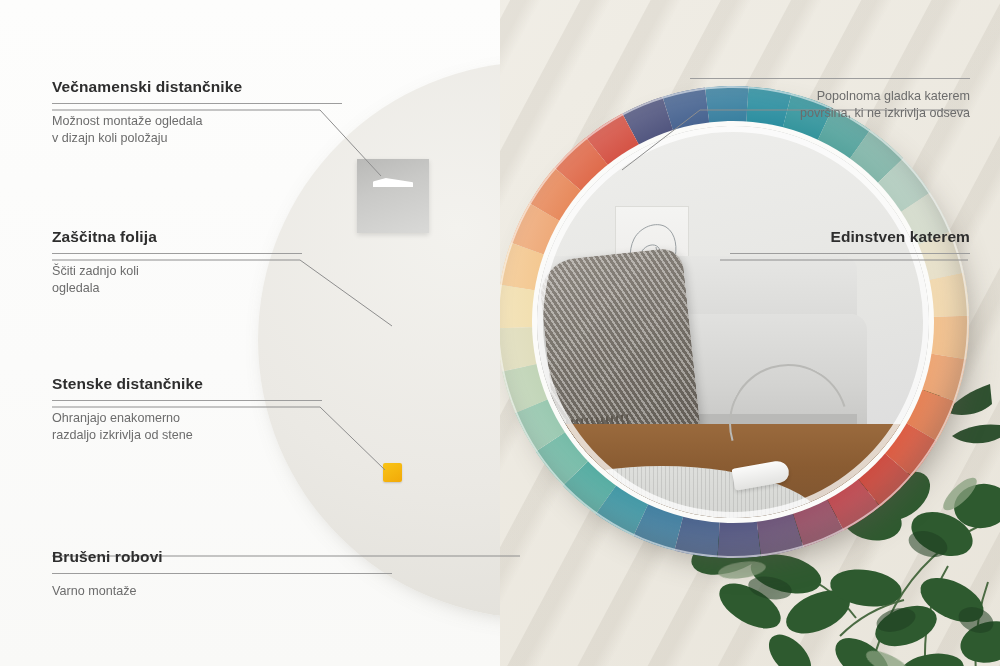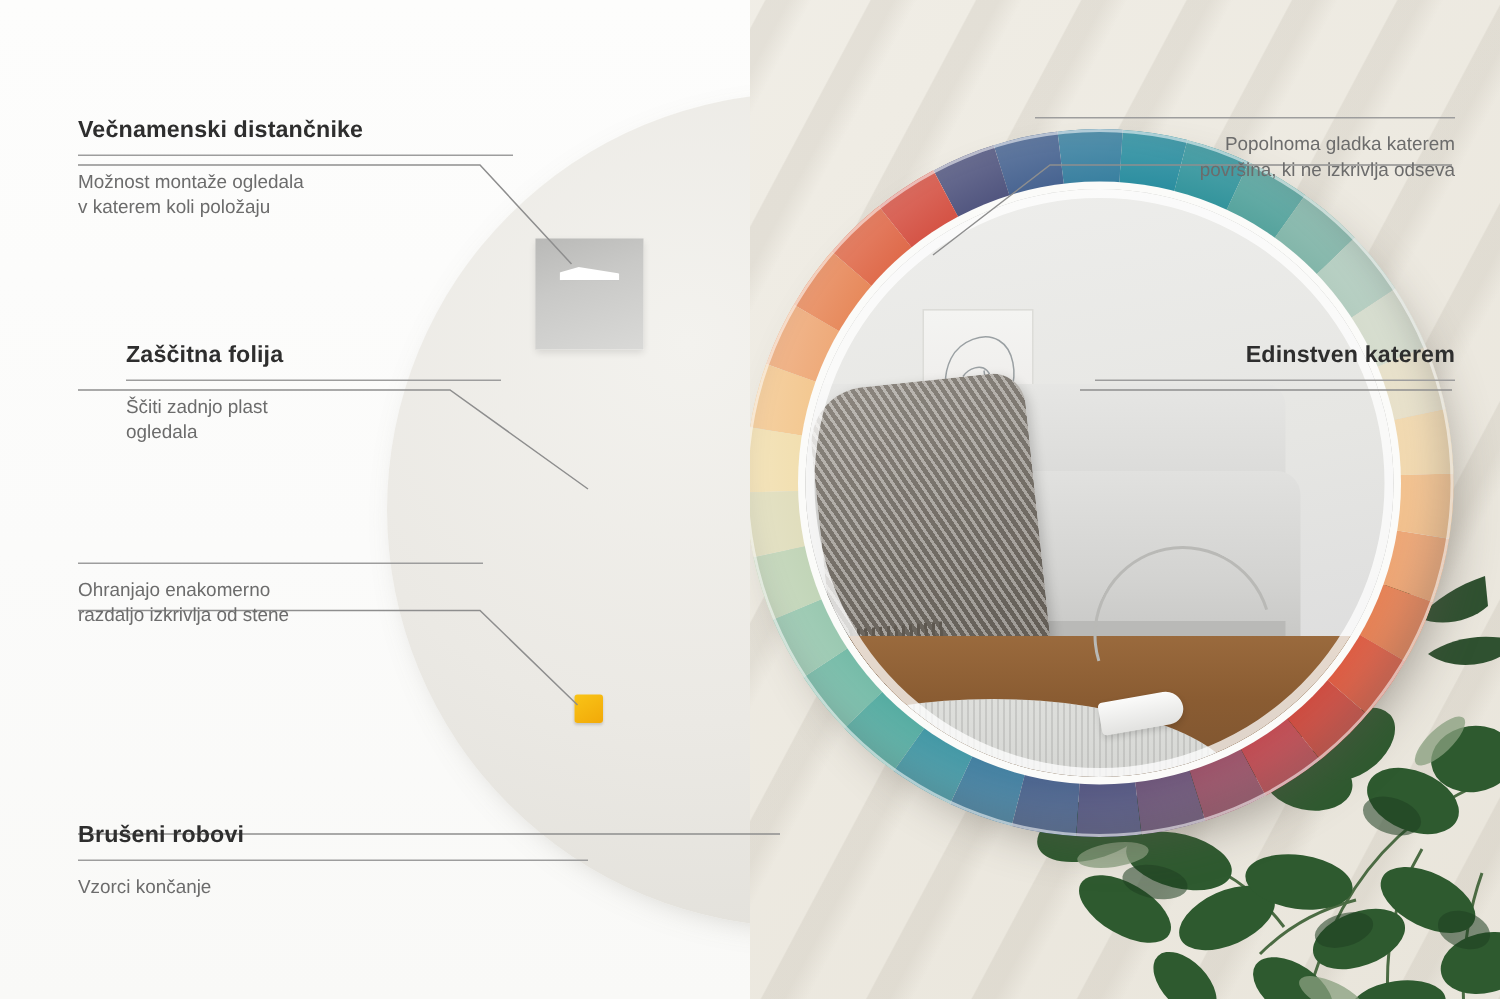--- a/index.html
+++ b/index.html
@@ -238,21 +238,21 @@
     font-size:12.6px;
     line-height:17px;
     color:#6c6c6c;
     white-space:pre-line;
     margin:0;
   }
   .label.left{ text-align:left; }
   .label.right{ text-align:right; }
 
   #lbl-hangers   { left:52px;  top:78px;  width:290px; }
-  #lbl-foil      { left:52px;  top:228px; width:250px;margin-left:32px; }
+  #lbl-foil      { left:52px;  top:228px; width:250px; }
   #lbl-spacers   { left:52px;  top:375px; width:270px; }
   #lbl-edges     { left:52px;  top:548px; width:340px; }
   #lbl-quality   { right:30px; top:78px;  width:280px; }
   #lbl-design    { right:30px; top:228px; width:240px; }
 </style>
 </head>
 <body>
 
 <div id="root">
 
@@ -457,40 +457,41 @@
       <path d="M52 556 H520"></path>
       <path d="M968 110 H700 L622 170"></path>
       <path d="M968 260 H720"></path>
     </g>
   </svg>
 
   <div class="label left" id="lbl-hangers">
     <p class="title">Večnamenski distančnike</p>
     <div class="rule"></div>
     <p class="desc">Možnost montaže ogledala
-v katerem koli položaju</p>
+v dizajn koli položaju</p>
   </div>
 
   <div class="label left" id="lbl-foil">
     <p class="title">Zaščitna folija</p>
     <div class="rule"></div>
-    <p class="desc">Ščiti zadnjo plast
+    <p class="desc">Ščiti zadnjo koli
 ogledala</p>
   </div>
 
   <div class="label left" id="lbl-spacers">
+    <p class="title">Stenske distančnike</p>
     <div class="rule"></div>
     <p class="desc">Ohranjajo enakomerno
 razdaljo izkrivlja od stene</p>
   </div>
 
   <div class="label left" id="lbl-edges">
     <p class="title">Brušeni robovi</p>
     <div class="rule"></div>
-    <p class="desc">Vzorci končanje</p>
+    <p class="desc">Varno montaže</p>
   </div>
 
   <div class="label right" id="lbl-quality">
     <div class="rule"></div>
     <p class="desc">Popolnoma gladka katerem
 površina, ki ne izkrivlja odseva</p>
   </div>
 
   <div class="label right" id="lbl-design">
     <p class="title">Edinstven katerem</p>

